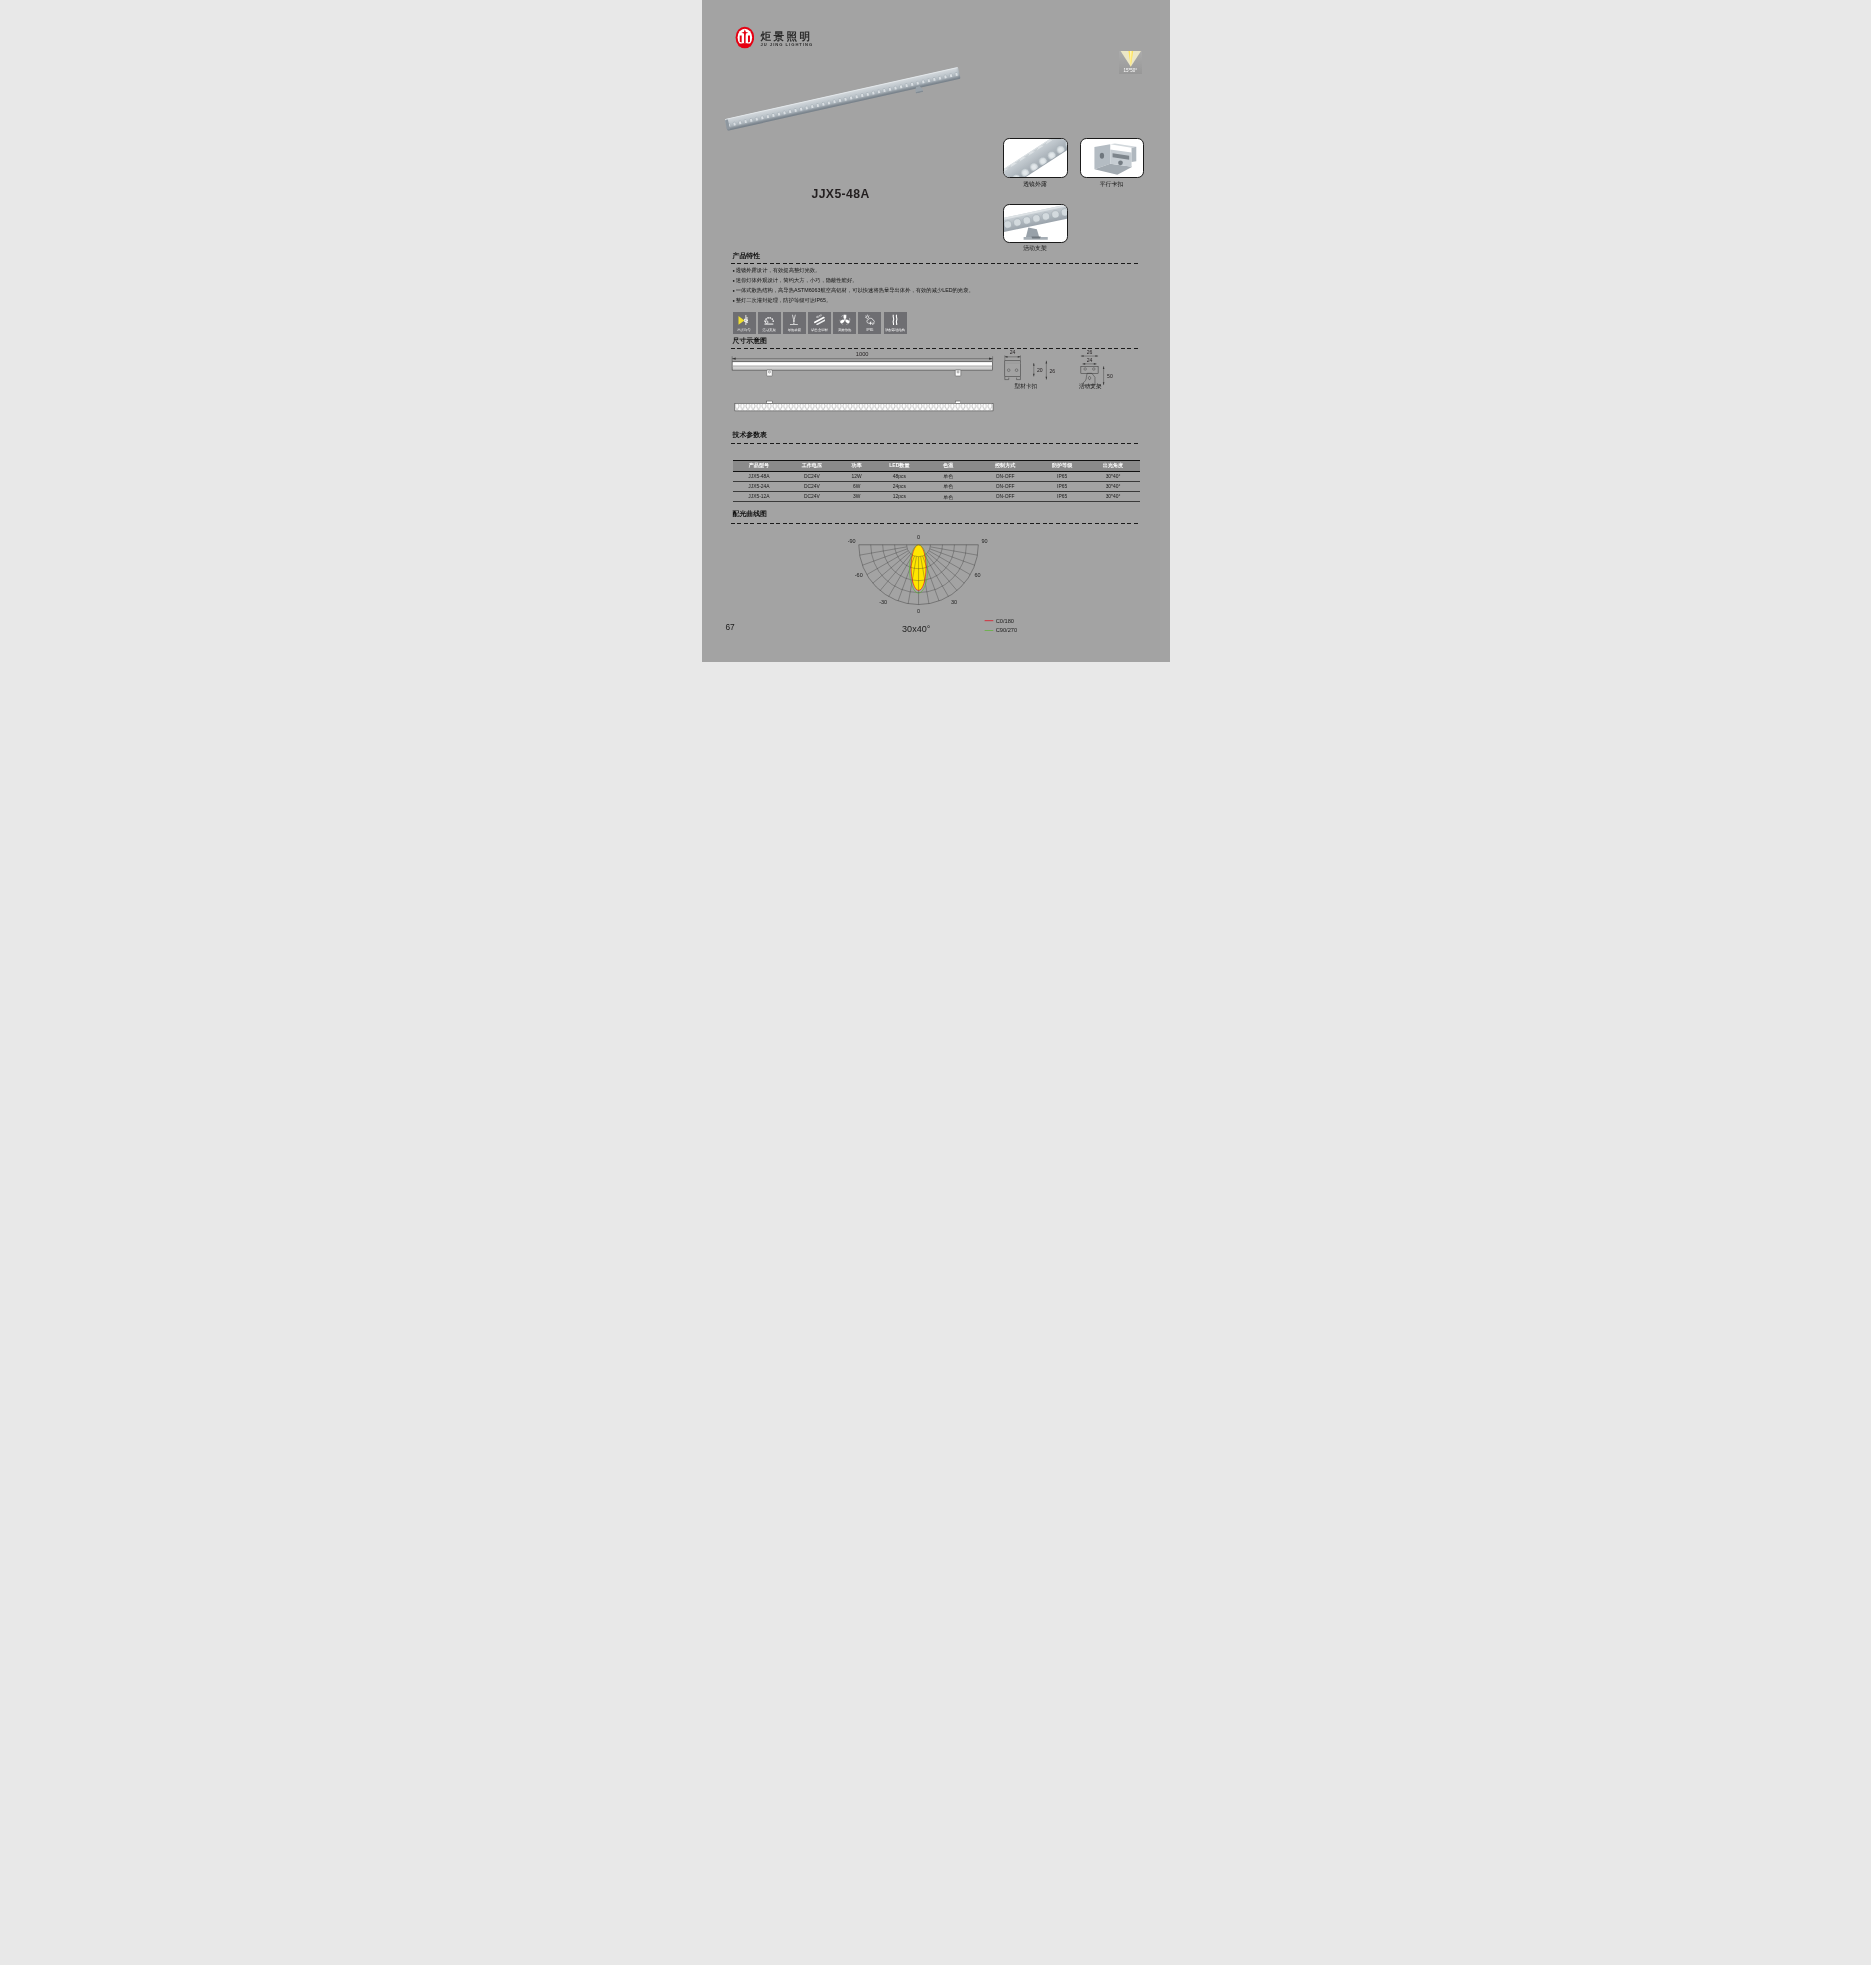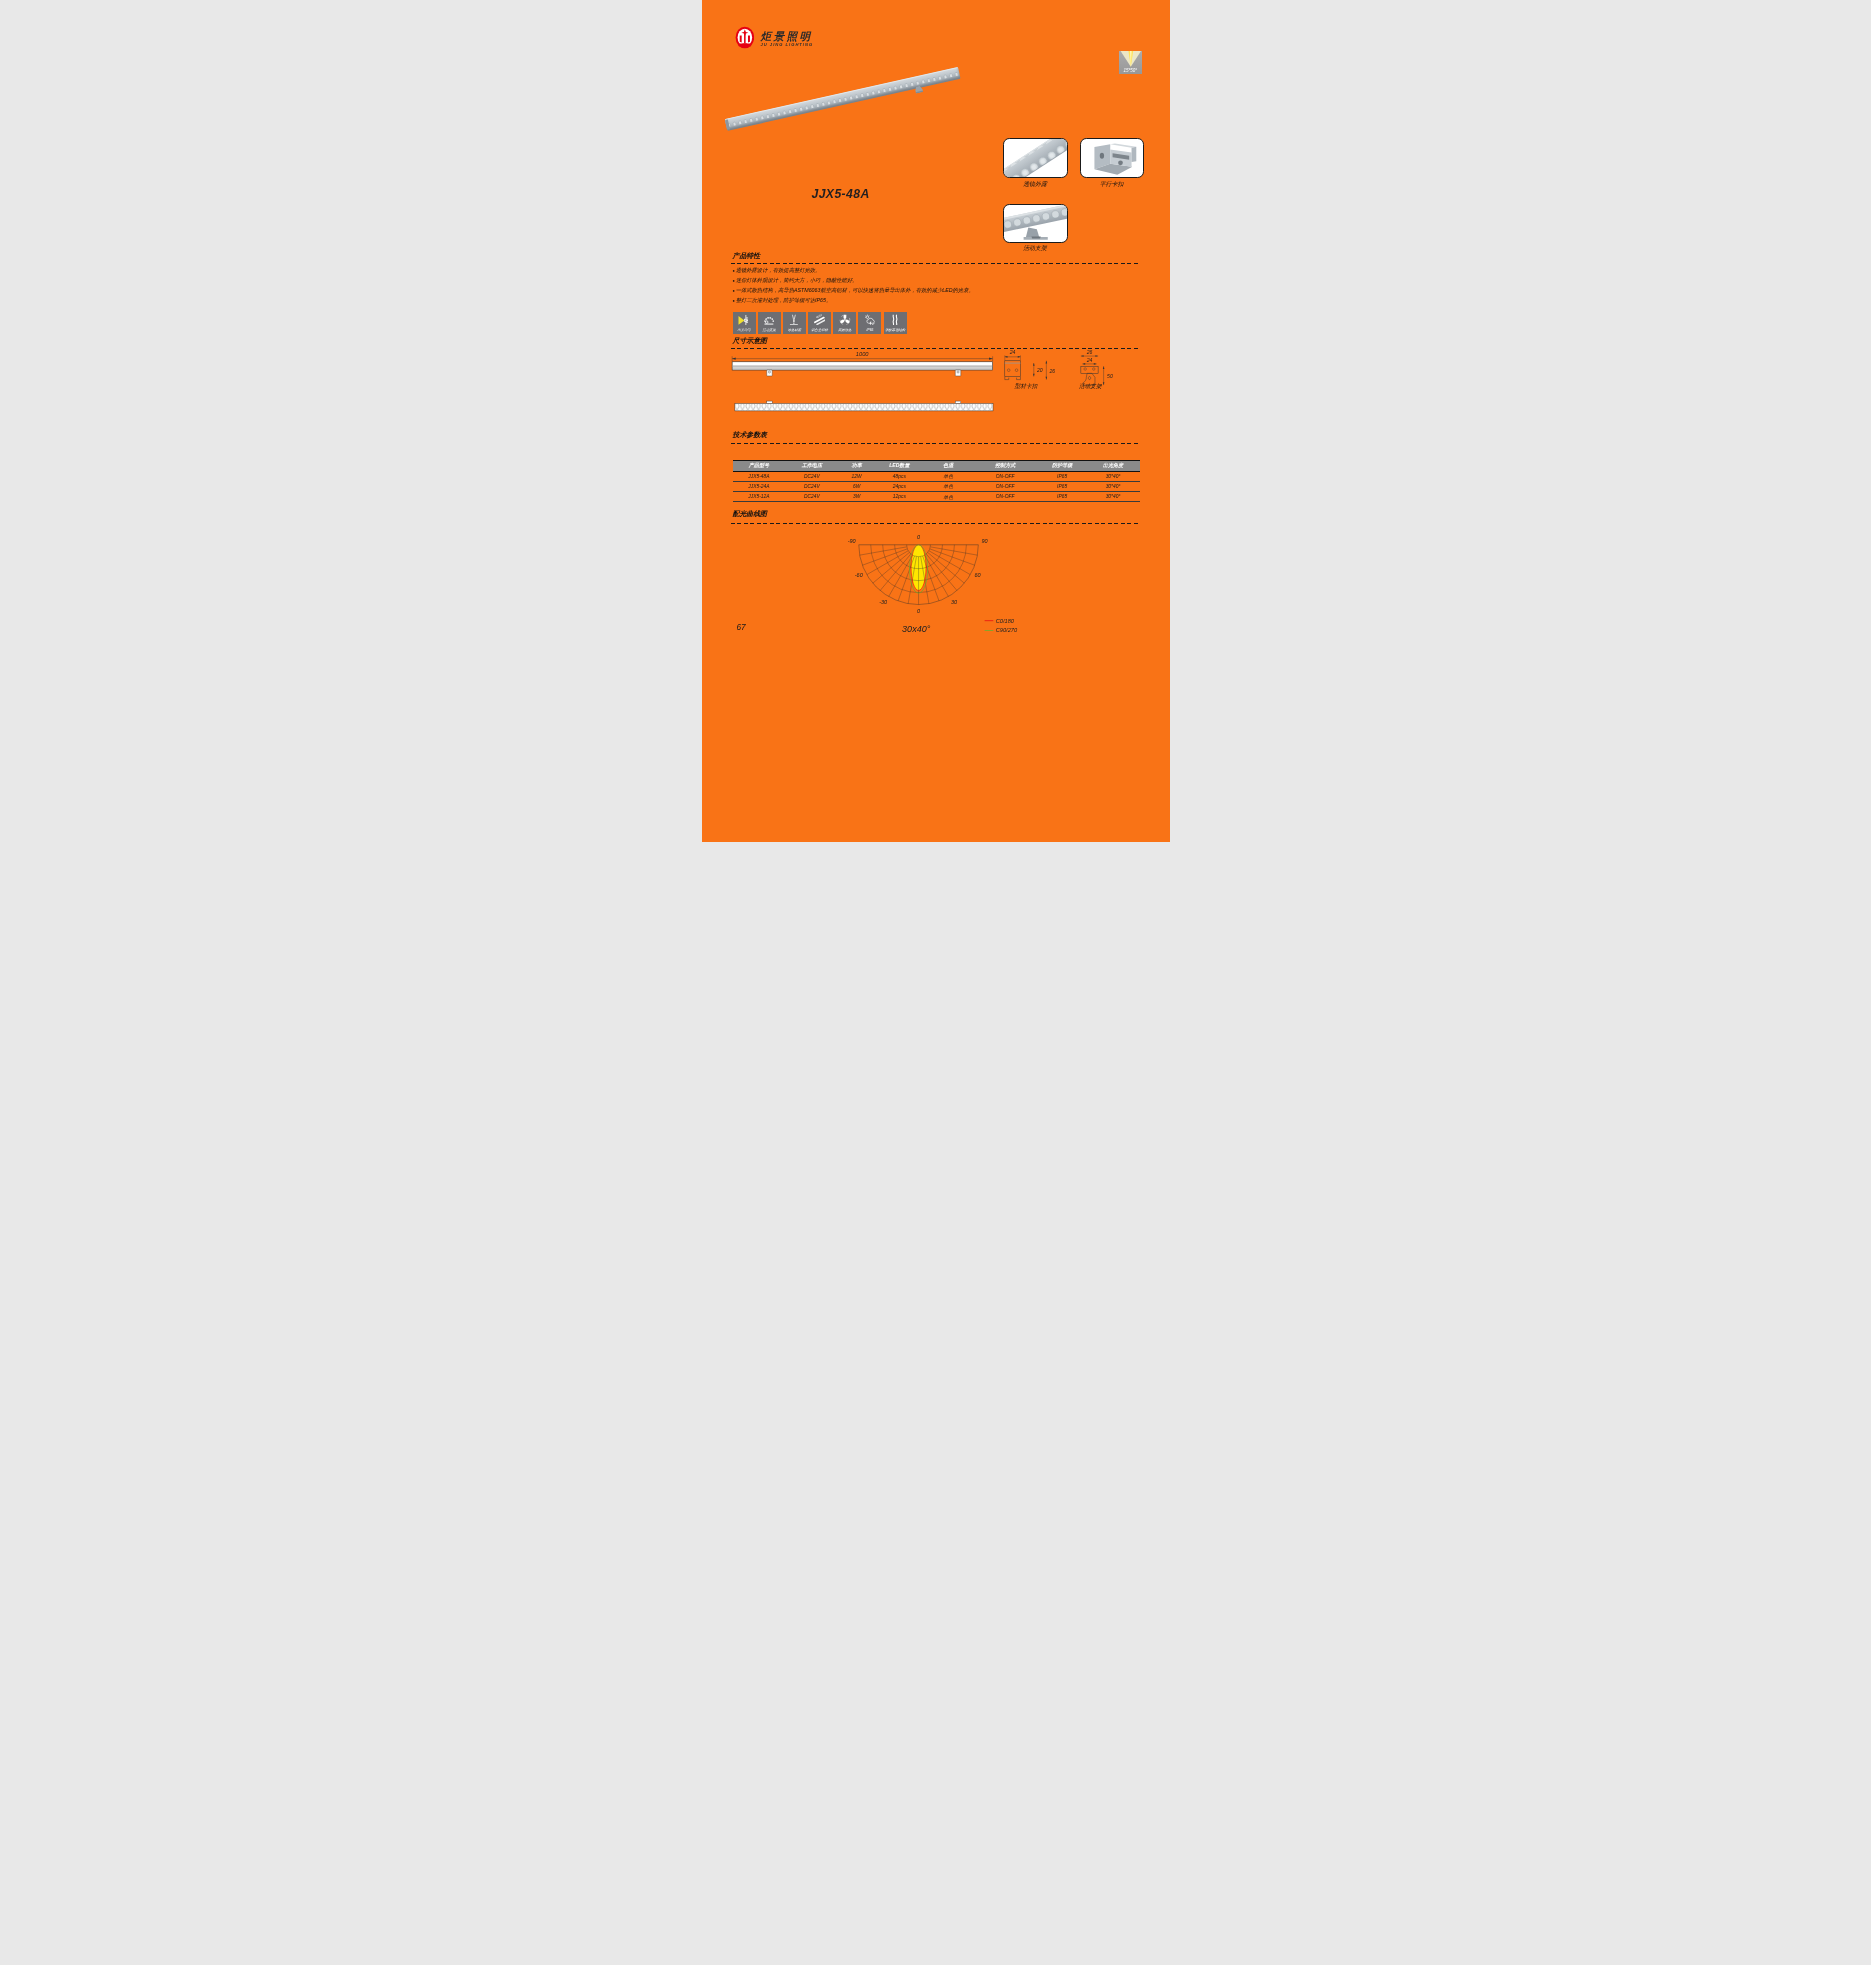--- a/index.html
+++ b/index.html
@@ -1,19 +1,19 @@
 <!DOCTYPE html>
 <html style="font-size:6.3px"><head>
 <meta charset="utf-8">
 <style>
   html,body{margin:0;padding:0;background:#e8e8e8;}
   *{box-sizing:border-box;}
   .page{
-    position:relative;width:468px;height:842px;margin:0 auto;background:#f97316;
-    font-family:"Liberation Sans","DejaVu Sans",sans-serif;color:#1a1a1a;overflow:hidden;font-style:italic;
+    position:relative;width:468px;height:662px;margin:0 auto;background:#a3a3a3;
+    font-family:"Liberation Sans","DejaVu Sans",sans-serif;color:#1a1a1a;overflow:hidden;
   }
   .abs{position:absolute;}
   
   .logo-oval{left:33px;top:26px;width:19.7px;height:23px;}
   .brand-cn{left:59px;top:30px;font-size:10.6px;font-weight:bold;letter-spacing:2.4px;color:#2b2b2b;}
   .brand-en{left:59px;top:42px;font-size:4.1px;font-weight:bold;letter-spacing:1px;color:#2b2b2b;}
   
   .beam-badge{left:417px;top:51px;width:23.6px;height:23px;background:linear-gradient(180deg,#ababab,#989898);overflow:hidden;}
   .beam-badge svg{display:block;}
   .beam-badge .lbl{position:absolute;left:0;right:0;bottom:1.2px;text-align:center;color:#ffffff;font-size:4.5px;}
@@ -44,21 +44,21 @@
   .tiles{left:31px;top:312px;display:flex;gap:2.2px;}
   .tile{width:23px;height:21.6px;background:#6e6e72;color:#fff;position:relative;flex:0 0 auto;}
   .tile svg{display:block;margin:1.6px auto 0;}
   .tile .t-label{position:absolute;left:0;right:0;bottom:1.2px;text-align:center;font-size:3.3px;letter-spacing:0;white-space:nowrap;}
   
   .param-table{left:31px;top:460px;width:407px;border-collapse:collapse;table-layout:fixed;}
   .param-table th{background:#8a8a8a;color:#fff;font-size:5.1px;font-weight:bold;height:10.6px;
     border-top:1.2px solid #111;border-bottom:1.2px solid #111;}
   .param-table td{font-size:4.9px;color:#1a1a1a;text-align:center;height:10.2px;border-bottom:0.6px solid #3a3a3a;}
   
-  .page-num{left:35px;top:622px;font-size:8.3px;color:#1a1a1a;}
+  .page-num{left:24px;top:622px;font-size:8.3px;color:#1a1a1a;}
   text{font-family:"Liberation Sans","DejaVu Sans",sans-serif;}
 </style>
 </head>
 <body>
 
 <div class="page">
 
   <svg class="abs logo-oval" width="19.7" height="23" viewBox="0 0 50 58">
     <ellipse cx="25" cy="29" rx="23.5" ry="27.5" fill="#e60012"></ellipse>
     <ellipse cx="25" cy="29" rx="18.5" ry="22.5" fill="#ffffff"></ellipse>

